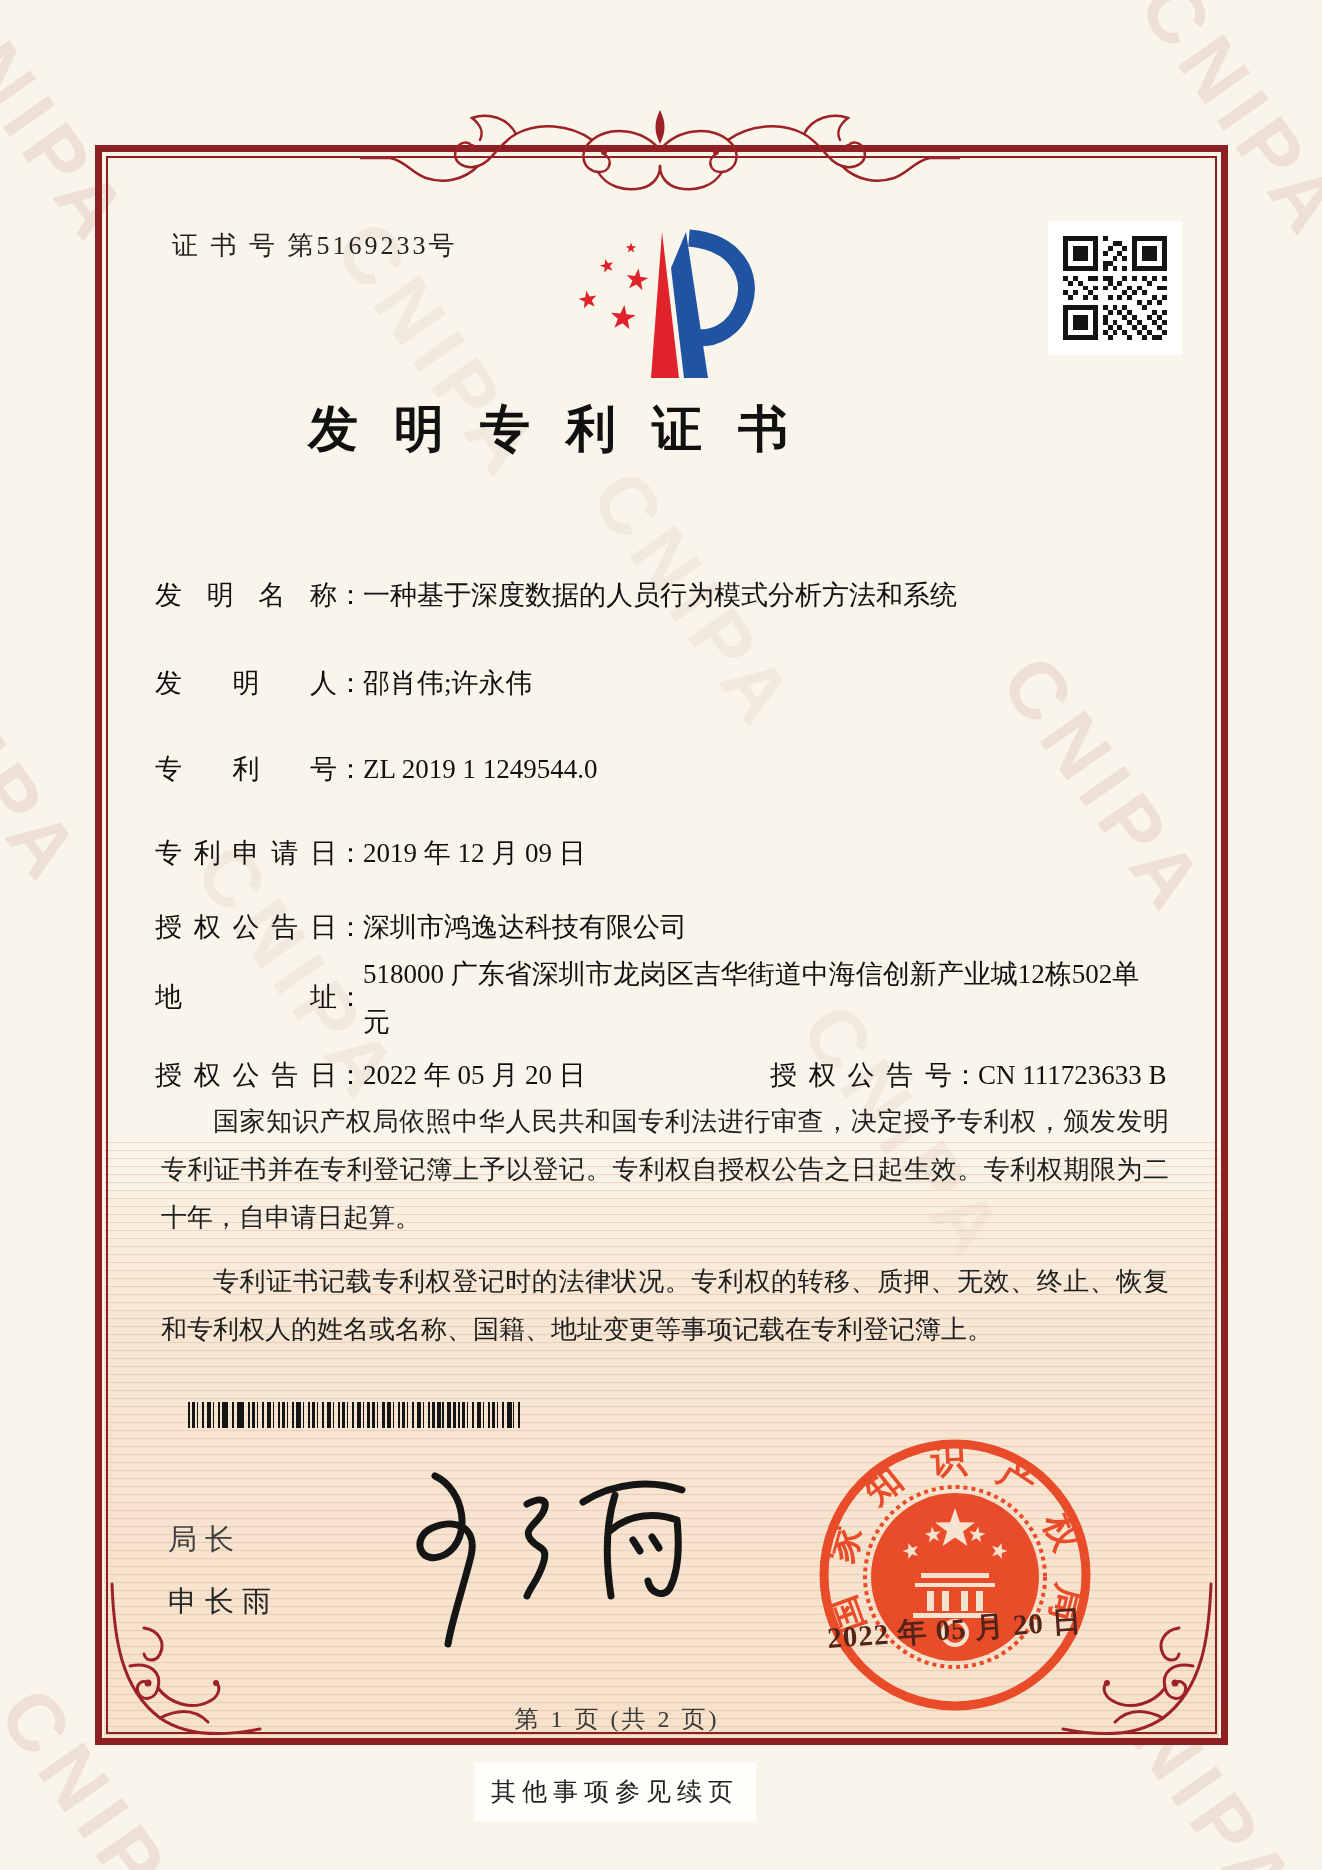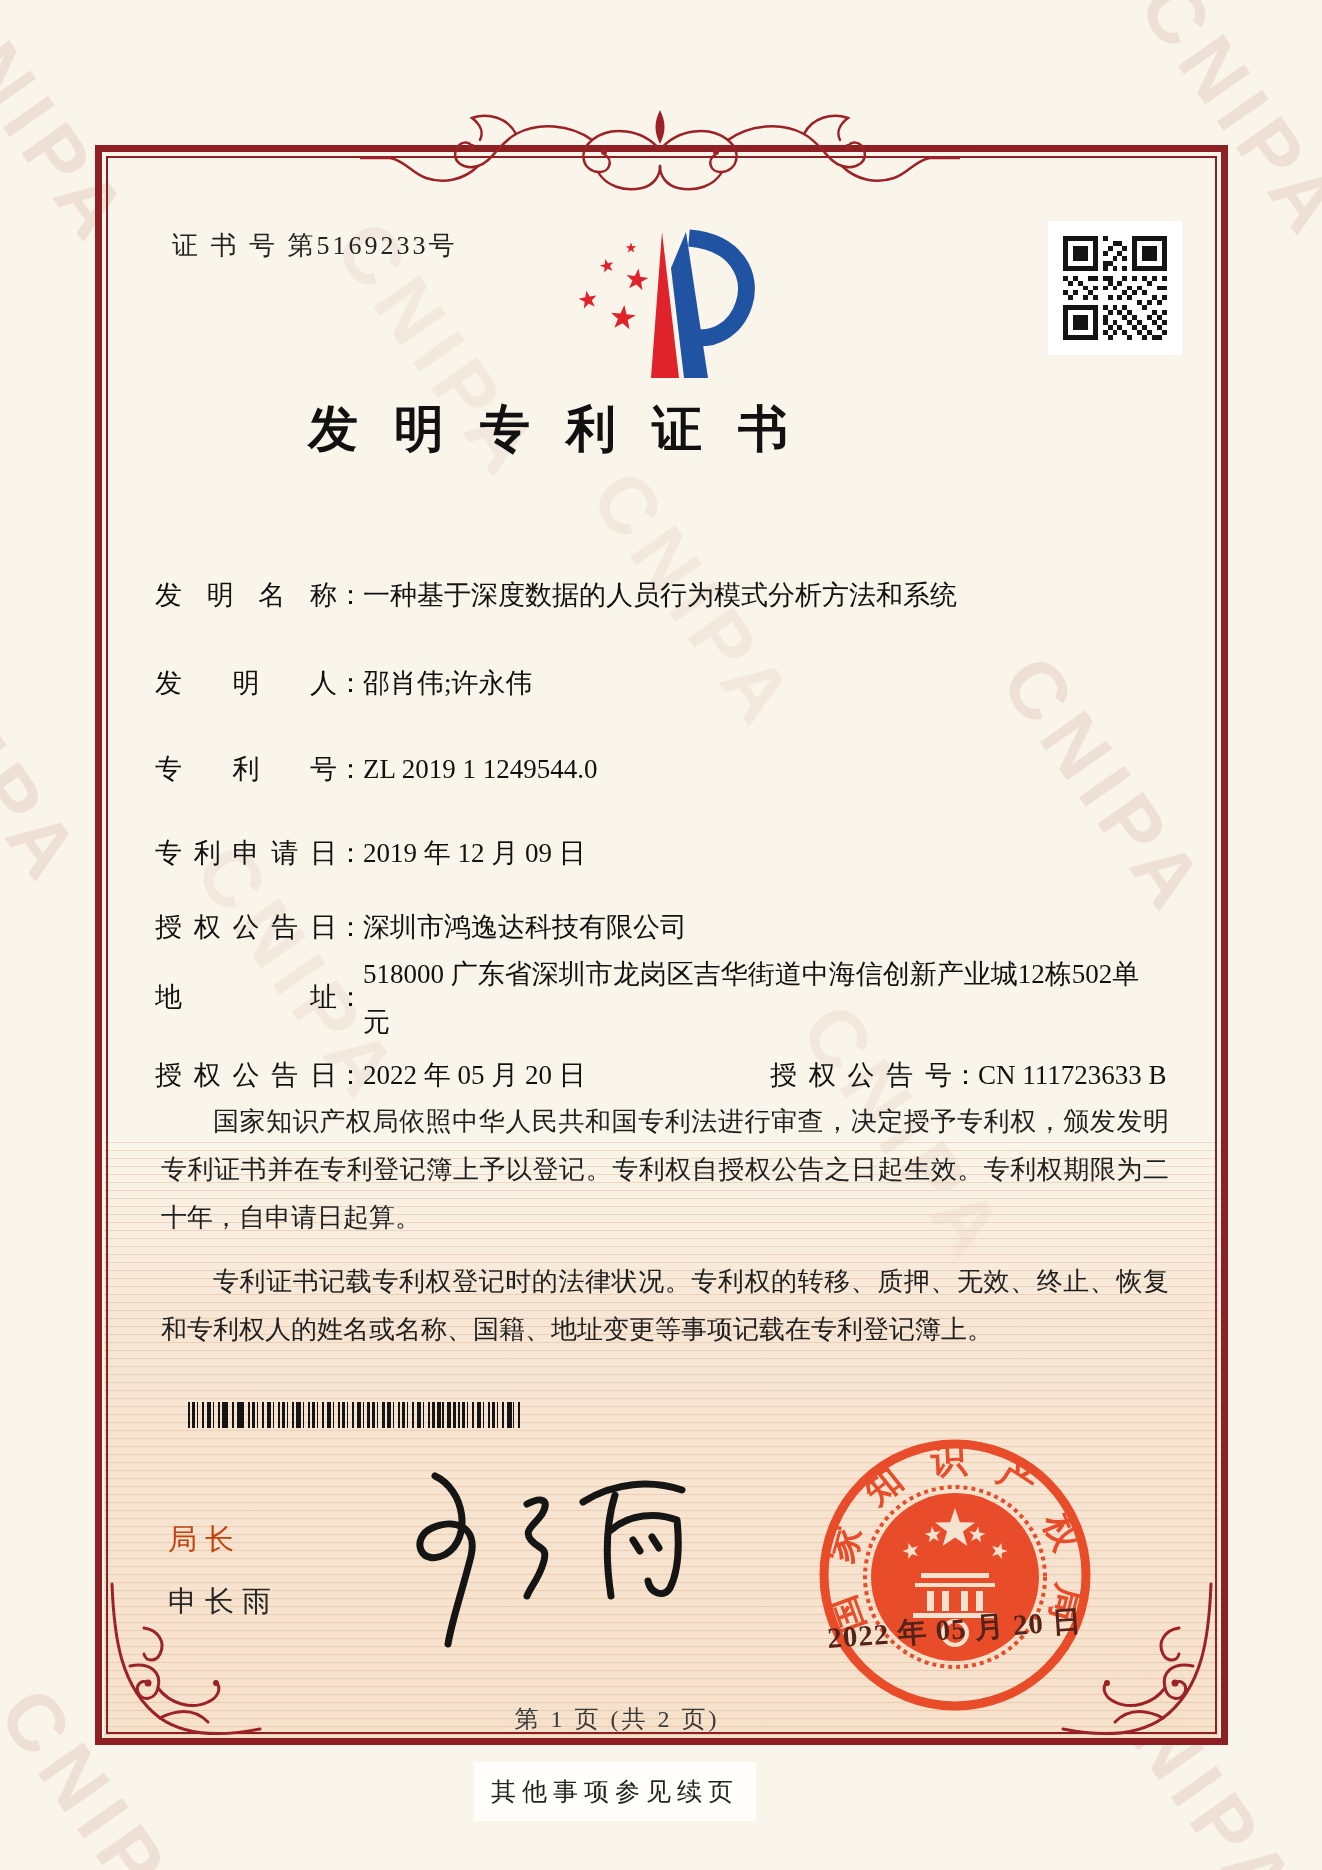--- a/index.html
+++ b/index.html
@@ -30,21 +30,21 @@
   .addrval{display:inline-block;width:800px;vertical-align:top;line-height:48px;}
   .grant2{position:absolute;left:615px;top:0;}
   .paras{position:absolute;left:145px;top:1082px;width:1040px;font-size:26px;line-height:48px;
          text-align:justify;z-index:4;}
   .paras p{margin:16px;text-indent:2em;}
   .barcode{position:absolute;left:188px;top:1402px;width:334px;height:26px;z-index:4;
      background-image:
        repeating-linear-gradient(90deg,#151515 0 2px,rgba(0,0,0,0) 2px 4px,#151515 4px 7px,rgba(0,0,0,0) 7px 9px,#151515 9px 10px,rgba(0,0,0,0) 10px 14px,#151515 14px 16px,rgba(0,0,0,0) 16px 19px,#151515 19px 23px,rgba(0,0,0,0) 23px 25px,#151515 25px 26px,rgba(0,0,0,0) 26px 30px),
        repeating-linear-gradient(90deg,rgba(0,0,0,0) 0 37px,#151515 37px 40px,rgba(0,0,0,0) 40px 53px,#151515 53px 55px,rgba(0,0,0,0) 55px 71px);}
   .signerTitle{position:absolute;left:168px;top:1520px;font-size:29px;letter-spacing:8px;
-      font-family:"Liberation Sans","DejaVu Sans",sans-serif;color:#c2410c;z-index:4;}
+      font-family:"Liberation Sans","DejaVu Sans",sans-serif;color:#404040;z-index:4;}
   .signerName{position:absolute;left:168px;top:1582px;font-size:29px;letter-spacing:8px;
       font-family:"Liberation Sans","DejaVu Sans",sans-serif;color:#262626;z-index:4;}
   .signature{position:absolute;left:390px;top:1468px;z-index:4;}
   .seal{position:absolute;left:805px;top:1425px;z-index:6;}
   .sealRing{font-family:"Liberation Serif","DejaVu Serif",serif;font-weight:bold;}
   .pageinfo{position:absolute;left:617px;top:1703px;transform:translateX(-50%);
       font-size:24px;letter-spacing:3px;color:#3a3a3a;z-index:4;white-space:nowrap;}
   .noteBox{position:absolute;left:615px;top:1762px;transform:translateX(-50%);
       background:#fffefb;padding:13px 17px;z-index:4;}
   .note{font-size:25px;letter-spacing:6px;color:#222;white-space:nowrap;}

